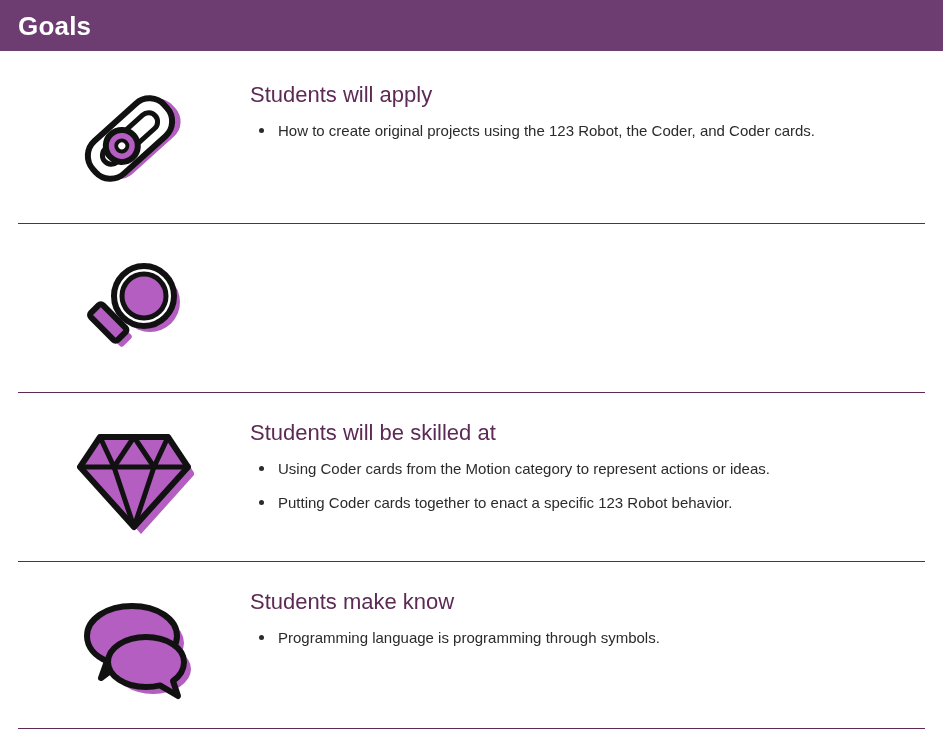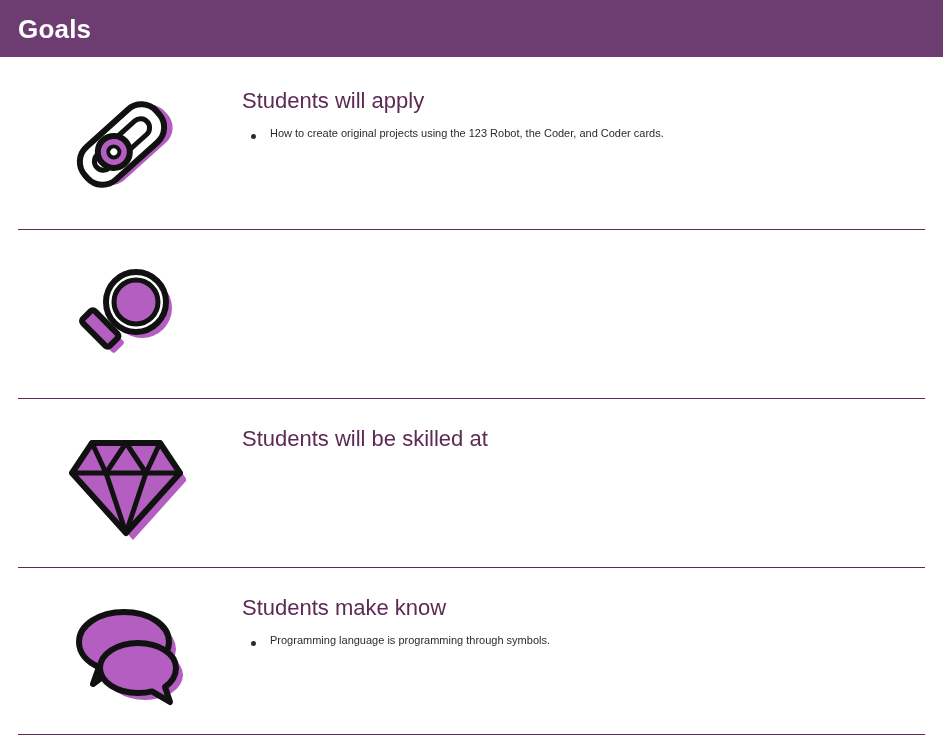--- a/index.html
+++ b/index.html
@@ -12,42 +12,42 @@
     width: 943px;
     height: 748px;
     background: #ffffff;
     font-family: "Liberation Sans", sans-serif;
     overflow: hidden;
   }
 
   
   .header-bar {
     width: 943px;
-    height: 57px;
+    height: 51px;
     background: #6D3D72;
     display: flex;
     align-items: center;
     padding-left: 18px;
   }
   .header-title {
     color: #ffffff;
     font-size: 26px;
     font-weight: bold;
     letter-spacing: 0.2px;
     line-height: 1;
   }
 
   
   .goals-list {
     padding-top: 28px;
   }
   .goal-section {
     display: flex;
     align-items: flex-start;
-    padding-left: 10px;
+    padding-left: 18px;
     padding-right: 18px;
   }
   .goal-icon-cell {
     width: 232px;
     flex: 0 0 232px;
     display: flex;
     justify-content: center;
     align-items: flex-start;
     padding-top: 6px;
   }
@@ -68,21 +68,21 @@
     line-height: 1.25;
   }
   .goal-bullets {
     margin: 0;
     padding: 0;
     list-style: none;
   }
   .goal-bullet {
     position: relative;
     color: #2b2b2b;
-    font-size: 11px;
+    font-size: 15px;
     line-height: 1.58;
     padding-left: 28px;
     margin-bottom: 11px;
     max-width: 600px;
   }
   .goal-bullet:last-child { margin-bottom: 0; }
   .goal-bullet::before {
     content: "";
     position: absolute;
     left: 9px;
@@ -177,20 +177,24 @@
           <line x1="94" y1="14" x2="80" y2="44"></line>
           <line x1="40" y1="44" x2="60" y2="104"></line>
           <line x1="80" y1="44" x2="60" y2="104"></line>
           <line x1="40" y1="44" x2="60" y2="14"></line>
           <line x1="80" y1="44" x2="60" y2="14"></line>
         </g>
       </svg>
     </div>
     <div class="goal-body">
       <h2 class="goal-heading">Students will be skilled at</h2>
+      <ul class="goal-bullets">
+        <li class="goal-bullet">Using Coder cards from the Motion category to represent actions or ideas.</li>
+        <li class="goal-bullet">Putting Coder cards together to enact a specific 123 Robot behavior.</li>
+      </ul>
     </div>
   </div>
 
   <hr class="goal-divider">
 
   <div class="goal-section">
     <div class="goal-icon-cell">
       <svg class="goal-icon" viewBox="0 0 120 116">
 
         <g transform="translate(7,7)" fill="#B35EC0">

